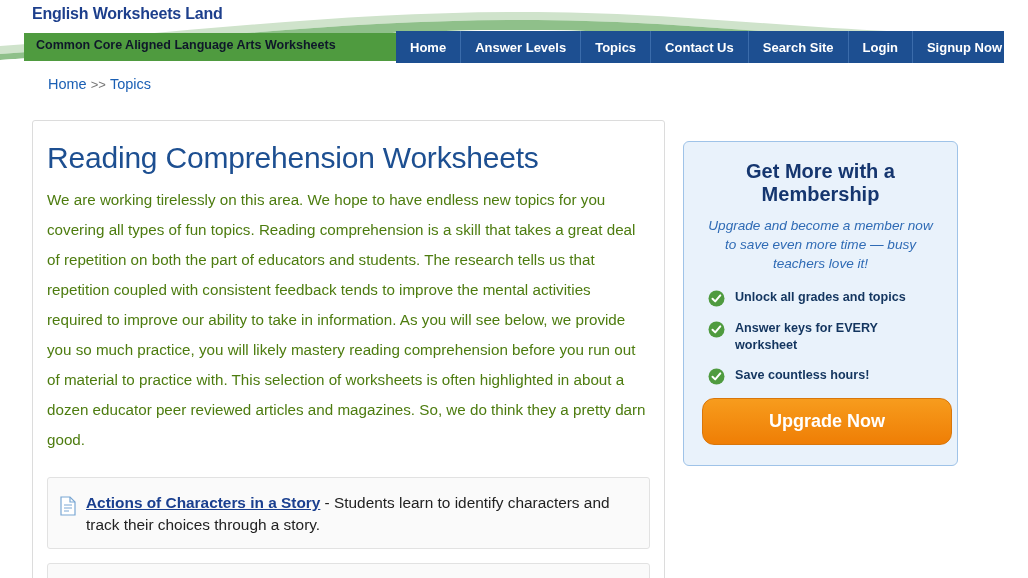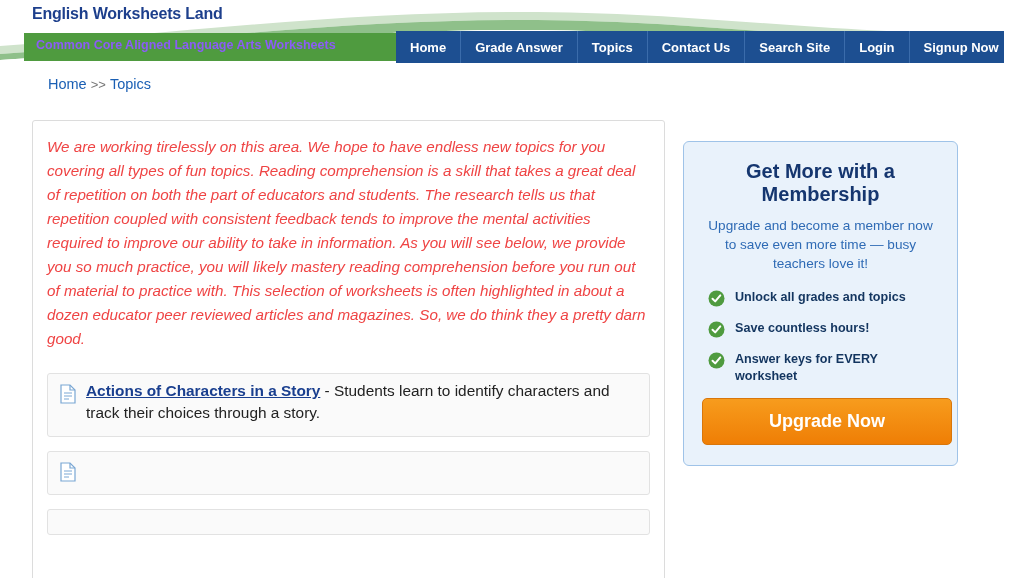--- a/index.html
+++ b/index.html
@@ -43,21 +43,21 @@
     width: 372px;
     height: 28px;
     background: #4f9b3f;
     z-index: 4;
   }
   .tagline-text {
     position: absolute;
     left: 36px;
     top: 38px;
     font-size: 12.5px;
-    color: #8b5cf6;
+    color: #0f172a;
     font-weight: bold;
     z-index: 6;
     white-space: nowrap;
   }
   .navbar {
     position: absolute;
     left: 396px;
     top: 31px;
     height: 32px;
     background: #1d4f91;
@@ -117,36 +117,35 @@
   .page-title {
     margin: 6px 0 10px 14px;
     font-size: 30px;
     font-weight: normal;
     color: #1d4f91;
     letter-spacing: -0.2px;
   }
   .intro-para {
     margin: 0 14px 0 14px;
     font-size: 15.2px;
-    line-height: 24px;
-    color: #ef4444;
+    line-height: 30px;
+    color: #4d7c0f;
     text-align: left;
-    font-style: italic;
   }
 
   .topic-list {
     margin: 22px 14px 0 14px;
   }
   .topic-item {
     display: flex;
     align-items: flex-start;
     background: #fafafa;
     border: 1px solid #e2e2e2;
     border-radius: 3px;
-    padding: 6px 12px 12px 10px;
+    padding: 14px 12px 12px 10px;
     margin-bottom: 14px;
   }
   .doc-icon {
     flex: 0 0 auto;
     width: 16px;
     height: 20px;
     margin: 4px 10px 0 2px;
   }
   .topic-text {
     font-size: 15.4px;
@@ -176,20 +175,21 @@
     color: #15366f;
     text-align: center;
     margin: 2px 0 10px 0;
   }
   .promo-sub {
     font-size: 13.6px;
     line-height: 19px;
     color: #2f6bb5;
     text-align: center;
     margin: 0 4px 16px 4px;
+    font-style: italic;
   }
   .promo-list { margin: 0 0 6px 0; }
   .promo-row {
     display: flex;
     align-items: flex-start;
     margin-bottom: 13px;
   }
   .check-icon {
     flex: 0 0 auto;
     width: 17px;
@@ -206,21 +206,21 @@
     display: block;
     width: 250px;
     margin: 12px auto 0 auto;
     padding: 12px 0;
     text-align: center;
     font-size: 18px;
     font-weight: bold;
     color: #ffffff;
     background: linear-gradient(#f79c1d, #ef7e05);
     border: 1px solid #d9760a;
-    border-radius: 5px;
+    border-radius: 12px;
     cursor: pointer;
     text-decoration: none;
   }
 </style>
 </head>
 <body>
 
 <div class="site-header">
   <svg class="header-curve" viewBox="0 0 1004 66" preserveAspectRatio="none">
     <path d="M0,0 L1004,0 L1004,34 C820,34 700,12 520,12 C340,12 160,34 0,46 Z" fill="#ffffff"></path>
@@ -229,36 +229,37 @@
     <path d="M0,60 C160,50 340,30 520,30 C700,30 820,50 1004,50 L1004,66 L0,66 Z" fill="#ffffff"></path>
   </svg>
 
   <div class="site-title">English Worksheets Land</div>
 
   <div class="tagline-bar"></div>
   <div class="tagline-text">Common Core Aligned Language Arts Worksheets</div>
 
   <nav class="navbar">
     <div class="nav-item">Home</div>
-    <div class="nav-item">Grade Answer</div>
+    <div class="nav-item">Answer Levels</div>
     <div class="nav-item">Topics</div>
     <div class="nav-item">Contact Us</div>
     <div class="nav-item">Search Site</div>
     <div class="nav-item">Login</div>
     <div class="nav-item">Signup Now</div>
   </nav>
 </div>
 
 <div class="breadcrumb">
   <a href="#">Home</a><span class="sep">&gt;&gt;</span><a href="#">Topics</a>
 </div>
 
 <div class="content-wrap">
 
   <div class="main-col">
+    <h1 class="page-title">Reading Comprehension Worksheets</h1>
     <p class="intro-para">We are working tirelessly on this area. We hope to have endless new topics for you covering all types of fun topics. Reading comprehension is a skill that takes a great deal of repetition on both the part of educators and students. The research tells us that repetition coupled with consistent feedback tends to improve the mental activities required to improve our ability to take in information. As you will see below, we provide you so much practice, you will likely mastery reading comprehension before you run out of material to practice with. This selection of worksheets is often highlighted in about a dozen educator peer reviewed articles and magazines. So, we do think they a pretty darn good.</p>
 
     <div class="topic-list">
 
       <div class="topic-item">
         <svg class="doc-icon" viewBox="0 0 16 20">
           <path d="M1,1 L10,1 L15,6 L15,19 L1,19 Z" fill="#ffffff" stroke="#7aa7d4" stroke-width="1.2"></path>
           <path d="M10,1 L10,6 L15,6" fill="none" stroke="#7aa7d4" stroke-width="1.2"></path>
           <line x1="4" y1="9" x2="12" y2="9" stroke="#7aa7d4" stroke-width="1"></line>
           <line x1="4" y1="12" x2="12" y2="12" stroke="#7aa7d4" stroke-width="1"></line>
@@ -294,27 +295,27 @@
           <circle cx="8.5" cy="8.5" r="8" fill="#4f9b3f"></circle>
           <path d="M4.5,8.8 L7.2,11.4 L12.3,5.4" fill="none" stroke="#ffffff" stroke-width="2" stroke-linecap="round" stroke-linejoin="round"></path>
         </svg>
         <div class="promo-row-text">Unlock all grades and topics</div>
       </div>
       <div class="promo-row">
         <svg class="check-icon" viewBox="0 0 17 17">
           <circle cx="8.5" cy="8.5" r="8" fill="#4f9b3f"></circle>
           <path d="M4.5,8.8 L7.2,11.4 L12.3,5.4" fill="none" stroke="#ffffff" stroke-width="2" stroke-linecap="round" stroke-linejoin="round"></path>
         </svg>
-        <div class="promo-row-text">Save countless hours!</div>
+        <div class="promo-row-text">Answer keys for EVERY worksheet</div>
       </div>
       <div class="promo-row">
         <svg class="check-icon" viewBox="0 0 17 17">
           <circle cx="8.5" cy="8.5" r="8" fill="#4f9b3f"></circle>
           <path d="M4.5,8.8 L7.2,11.4 L12.3,5.4" fill="none" stroke="#ffffff" stroke-width="2" stroke-linecap="round" stroke-linejoin="round"></path>
         </svg>
-        <div class="promo-row-text">Answer keys for EVERY worksheet</div>
+        <div class="promo-row-text">Save countless hours!</div>
       </div>
     </div>
 
     <a class="upgrade-btn" href="#">Upgrade Now</a>
   </aside>
 
 </div>
 
 </body></html>

